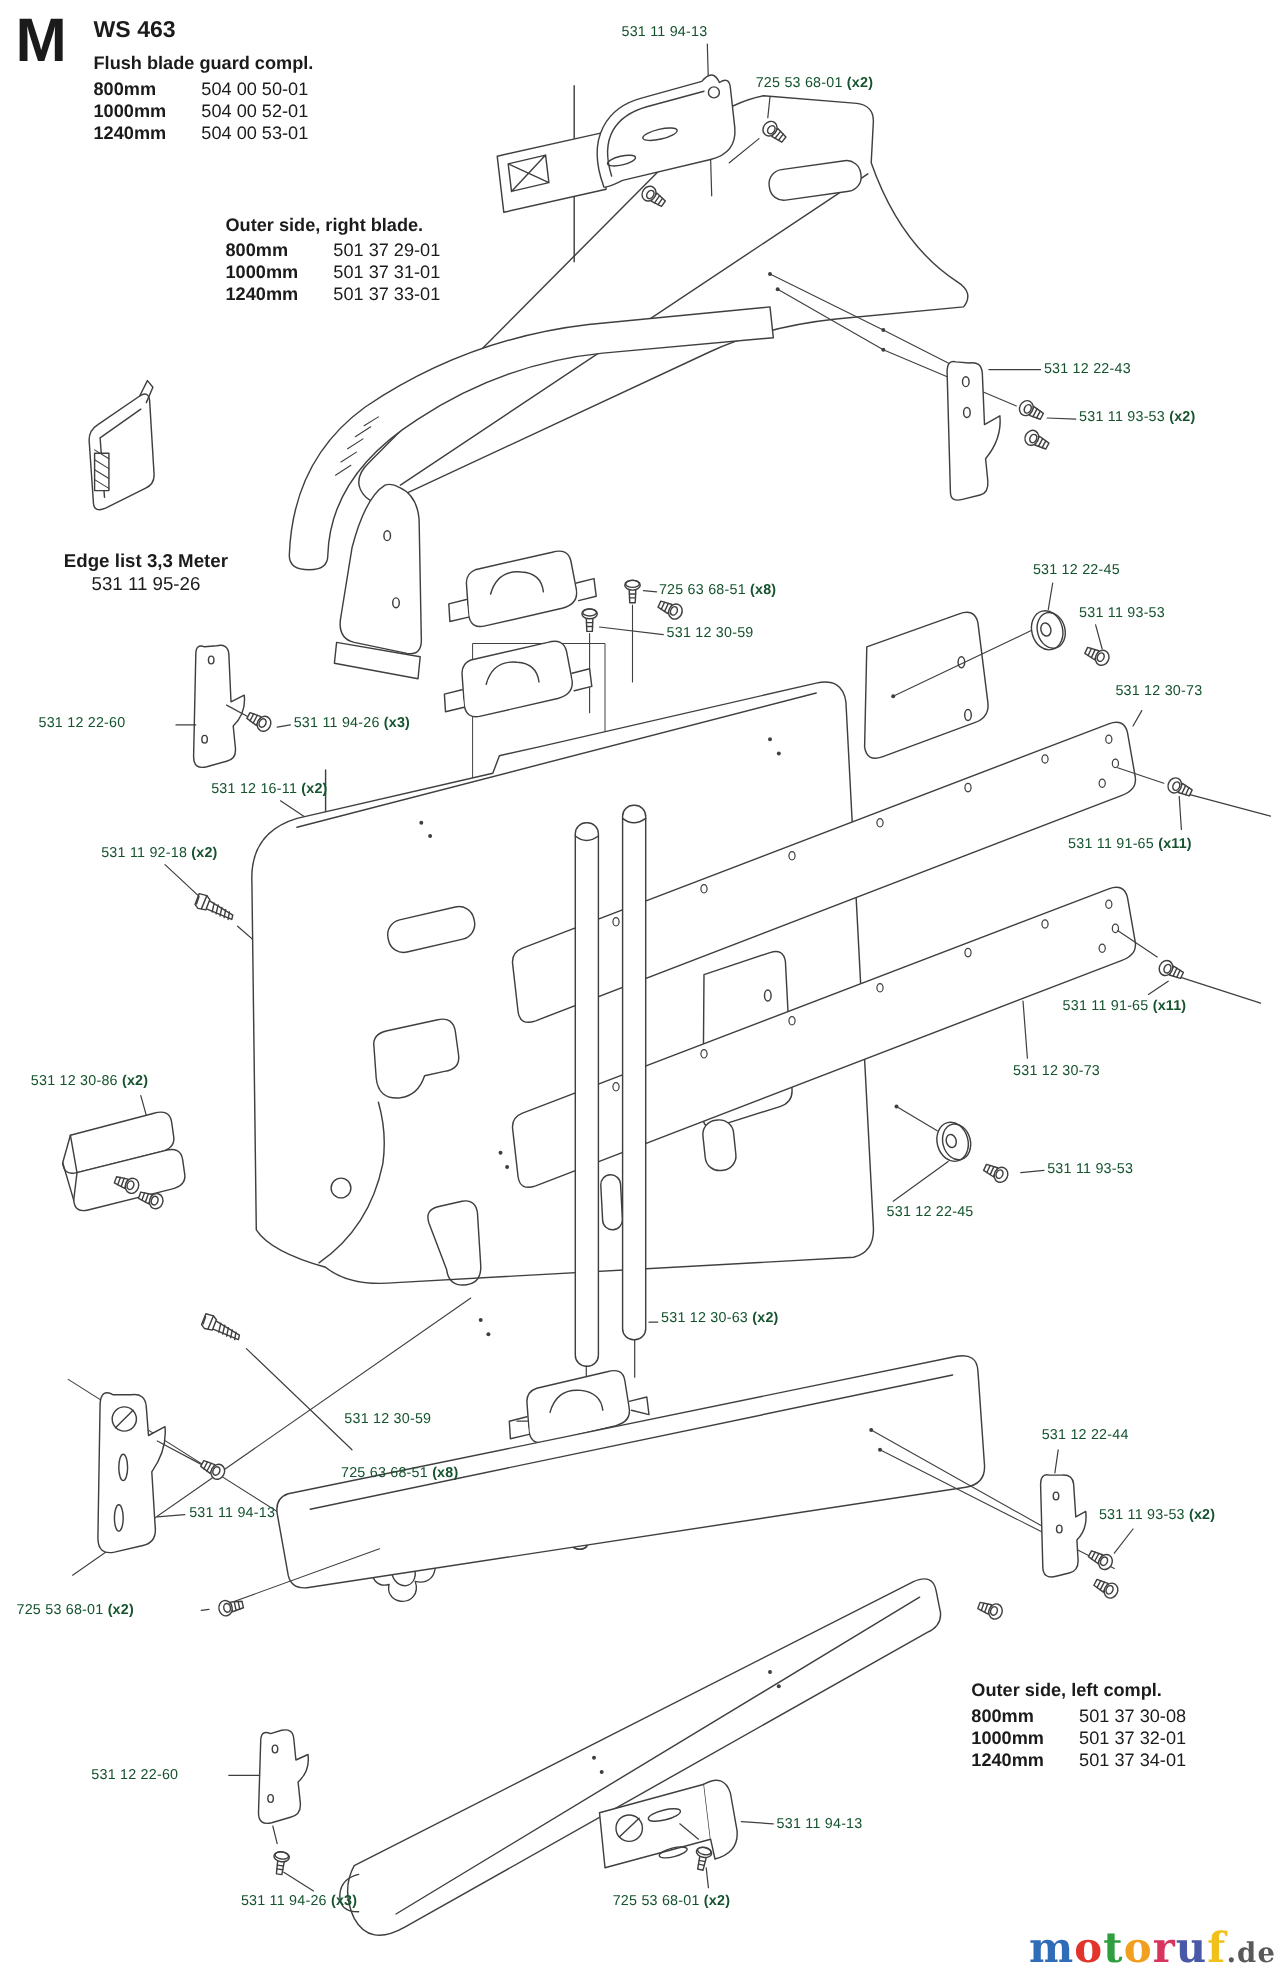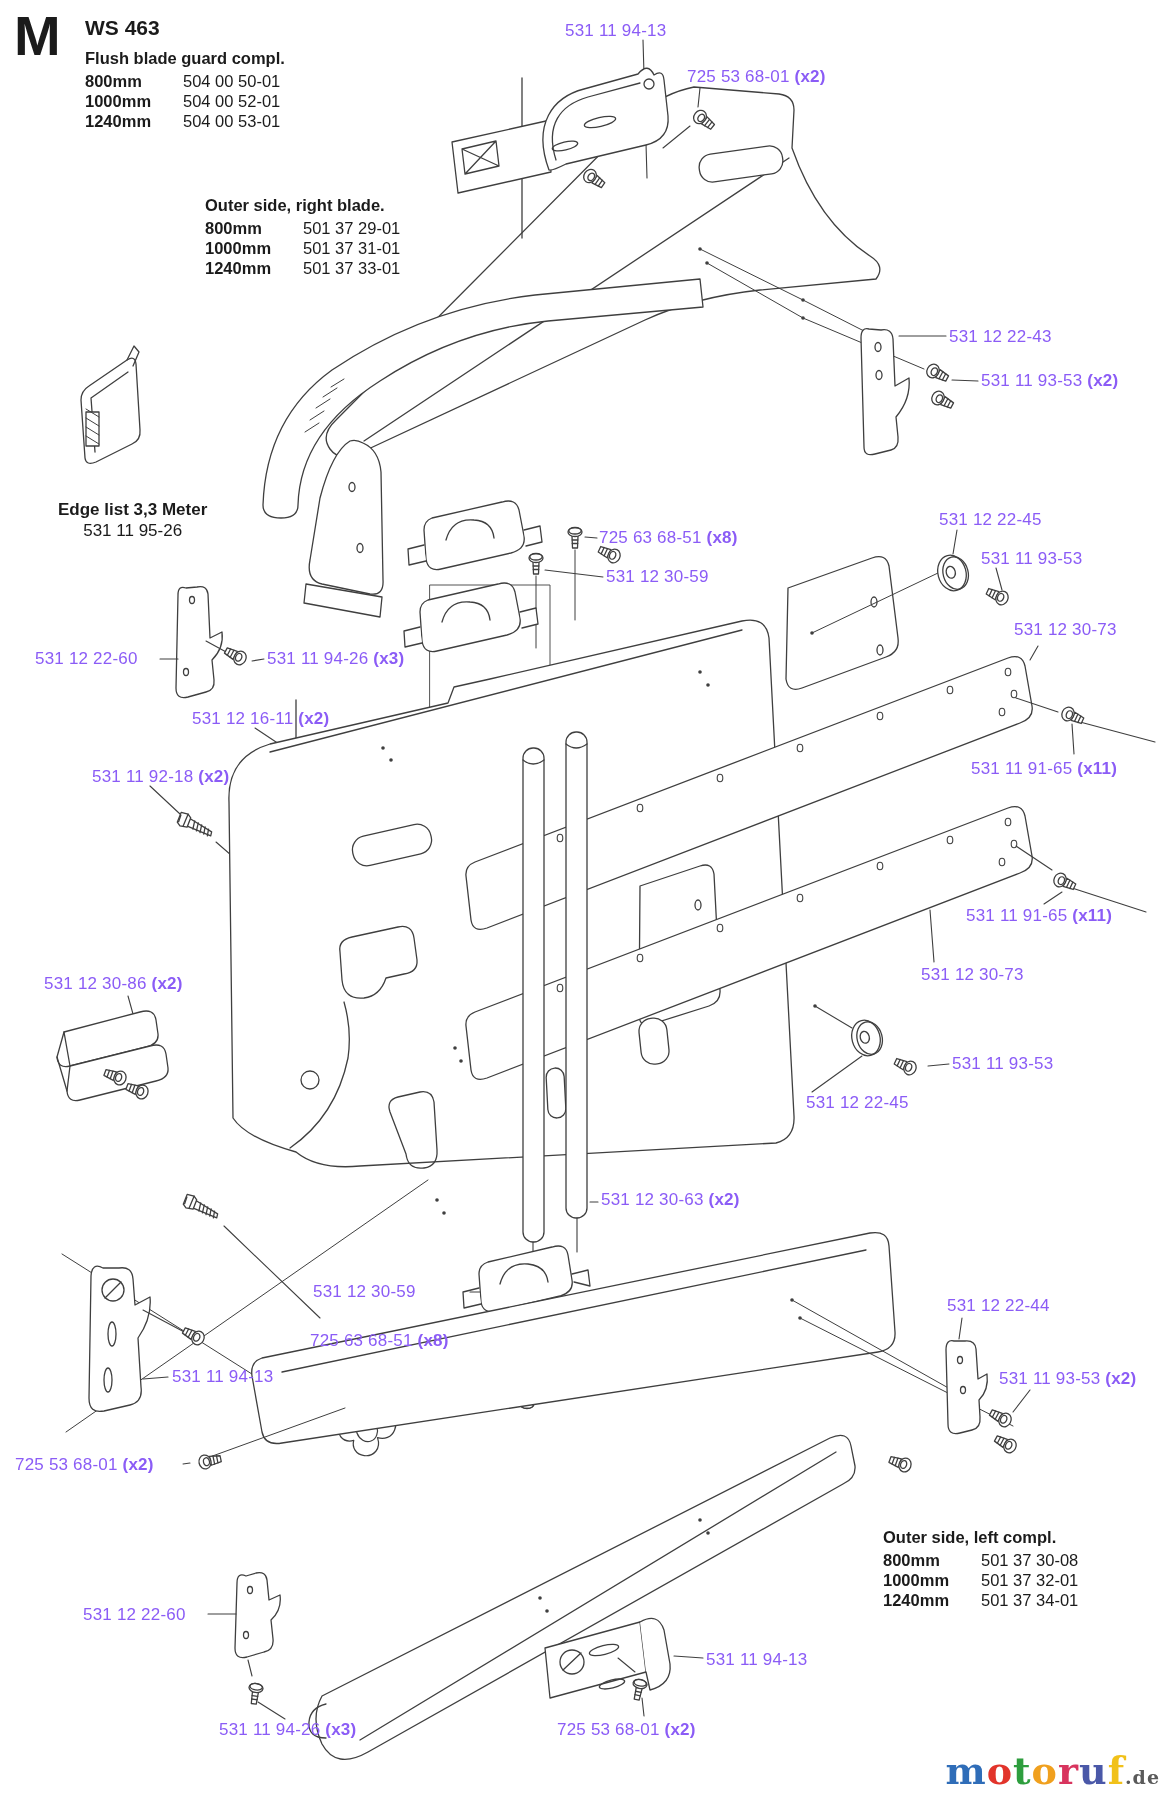--- a/index.html
+++ b/index.html
@@ -1,31 +1,31 @@
 <!DOCTYPE html>
 <html><head>
 <meta charset="utf-8">
 <style>
   html,body{margin:0;padding:0;background:#fff;}
   .page{position:relative;width:1166px;height:1800px;background:#fff;overflow:hidden;
         font-family:"Liberation Sans",sans-serif;color:#1b1b1b;}
   svg.art{position:absolute;left:0;top:0;}
-  .plabel{position:absolute;font-size:17px;white-space:nowrap;letter-spacing:.2px;color:#8b5cf6;}
+  .plabel{position:absolute;font-size:13px;white-space:nowrap;letter-spacing:.2px;color:#14532d;}
   .plabel b{font-weight:bold;}
   .info-block{position:absolute;}
   .info-title{font-weight:bold;font-size:16.5px;margin:0 0 3px 0;}
   .vrow{display:flex;font-size:16.5px;line-height:20px;gap:20px;}
   .vrow .sz{font-weight:bold;width:78px;}
   #m-letter{position:absolute;left:14px;top:8px;font-size:56px;font-weight:bold;line-height:1;}
   #model{position:absolute;left:85px;top:16px;font-size:21px;font-weight:bold;}
   #edge-block .info-title{font-size:17px;margin-bottom:1px;}
   #edge-part{font-size:17px;text-align:center;}
   #watermark{position:absolute;right:6px;top:1748px;font-family:"DejaVu Serif",serif;
              font-size:38px;font-weight:bold;letter-spacing:1px;}
-  #watermark .wm-suffix{font-size:19px;font-weight:bold;}
+  #watermark .wm-suffix{font-size:25px;font-weight:bold;}
 </style>
 </head>
 <body>
 
 <div class="page">
 
   <svg class="art" width="1166" height="1800" viewBox="0 0 1166 1800" fill="none" stroke="#3f3f3f" stroke-width="1.3" stroke-linejoin="round" stroke-linecap="round">
     <defs>
       <g id="scr">
         <path d="M 5.5,-4.5 L 16,-3 L 16,3 L 5.5,4.5 Z" fill="#fff"></path>
@@ -390,21 +390,21 @@
       <div class="plabel" style="left: 599px; top: 528px;">725 63 68-51<b> (x8)</b></div>
       <div class="plabel" style="left: 606px; top: 567px;">531 12 30-59</div>
       <div class="plabel" style="left: 1014px; top: 620px;">531 12 30-73</div>
       <div class="plabel" style="left: 971px; top: 759px;">531 11 91-65<b> (x11)</b></div>
       <div class="plabel" style="left: 966px; top: 906px;">531 11 91-65<b> (x11)</b></div>
       <div class="plabel" style="left: 921px; top: 965px;">531 12 30-73</div>
       <div class="plabel" style="left: 35px; top: 649px;">531 12 22-60</div>
       <div class="plabel" style="left: 267px; top: 649px;">531 11 94-26<b> (x3)</b></div>
       <div class="plabel" style="left: 192px; top: 709px;">531 12 16-11<b> (x2)</b></div>
       <div class="plabel" style="left: 92px; top: 767px;">531 11 92-18<b> (x2)</b></div>
-      <div class="plabel" style="left: 44px; top: 974px;">531 12 30-86<b> (x2)</b></div>
+      <div class="plabel" style="left: 28px; top: 974px;">531 12 30-86<b> (x2)</b></div>
       <div class="plabel" style="left: 952px; top: 1054px;">531 11 93-53</div>
       <div class="plabel" style="left: 806px; top: 1093px;">531 12 22-45</div>
       <div class="plabel" style="left: 601px; top: 1190px;">531 12 30-63<b> (x2)</b></div>
       <div class="plabel" style="left: 313px; top: 1282px;">531 12 30-59</div>
       <div class="plabel" style="left: 310px; top: 1331px;">725 63 68-51<b> (x8)</b></div>
       <div class="plabel" style="left: 947px; top: 1296px;">531 12 22-44</div>
       <div class="plabel" style="left: 172px; top: 1367px;">531 11 94-13</div>
       <div class="plabel" style="left: 999px; top: 1369px;">531 11 93-53<b> (x2)</b></div>
       <div class="plabel" style="left: 15px; top: 1455px;">725 53 68-01<b> (x2)</b></div>
       <div class="plabel" style="left: 83px; top: 1605px;">531 12 22-60</div>

